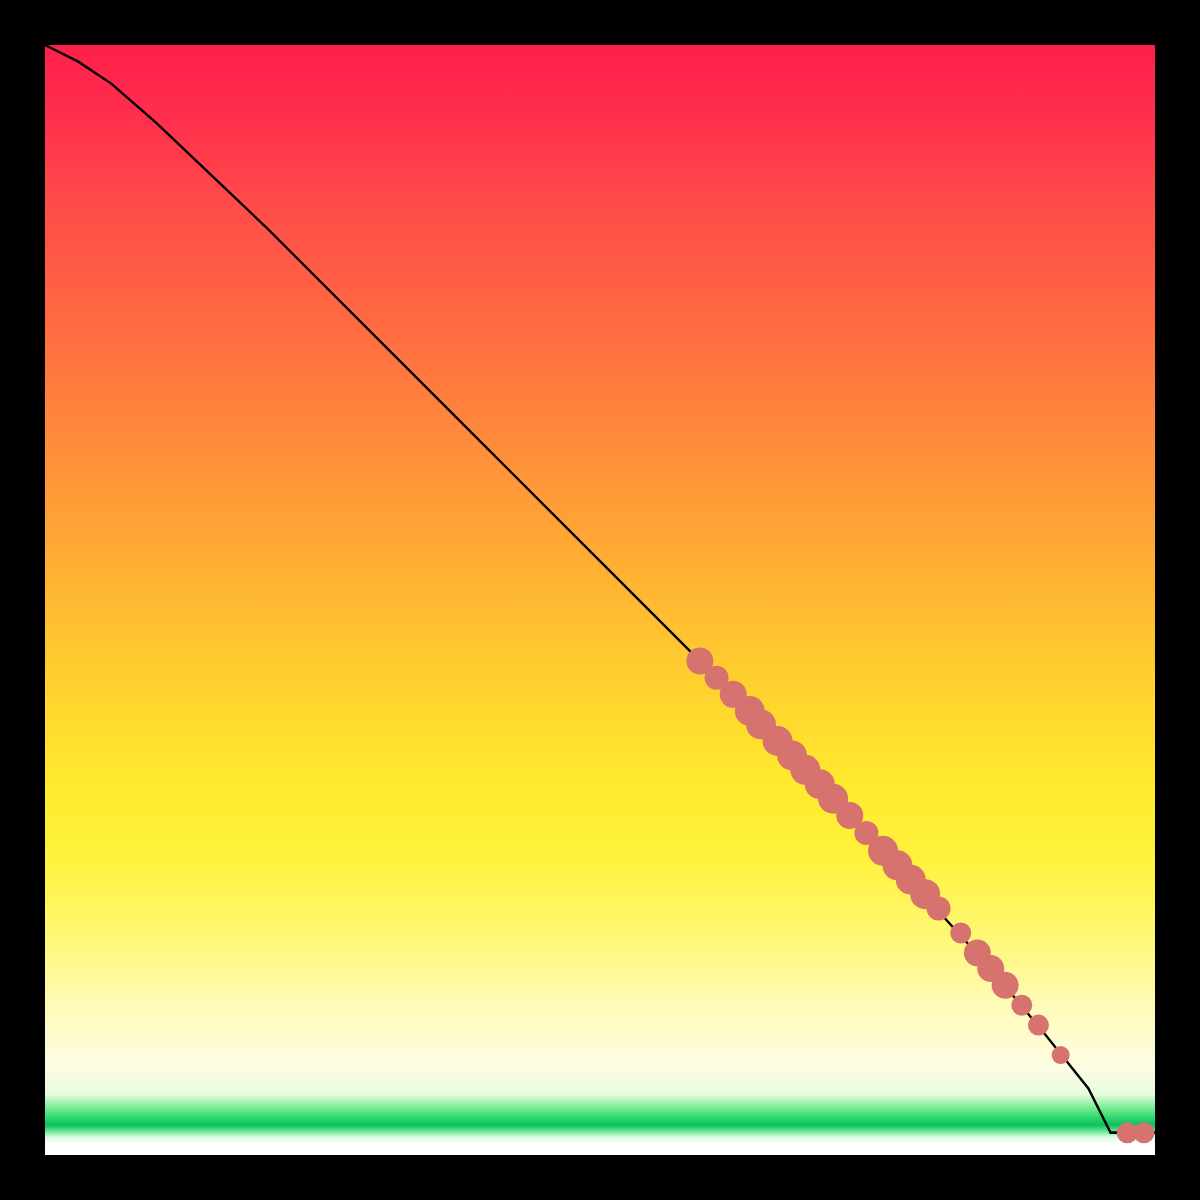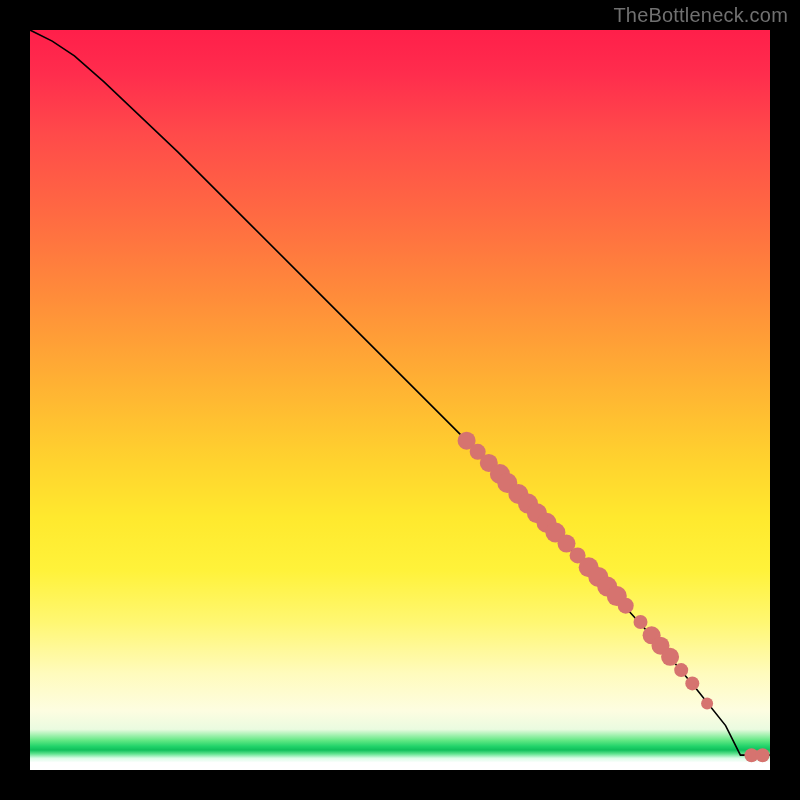--- a/index.html
+++ b/index.html
@@ -83,21 +83,20 @@
   }
   .big-dot {
     fill: #d6736f; 
   }
 </style>
 </head>
 <body>
 
 <div class="stage">
 
-  <div class="watermark">TheBottleneck.com</div>
 
   <div class="plot">
     <div class="gradient"></div>
 
     <svg class="overlay" viewBox="0 0 740 740" preserveAspectRatio="none">
 
       <path class="curve" d="M0.0,0.0 L22.2,11.1 L44.4,25.9 L74.0,51.8 L148.0,122.1 L222.0,196.1 L296.0,270.1 L370.0,344.1 L444.0,418.1 L518.0,495.8 L592.0,573.5 L629.0,614.2 L666.0,658.6 L695.6,695.6 L710.4,725.2 L740.0,725.2" id="curve-path"></path>
 
       <path class="tail" d="M710.4,725.2 L740.0,725.2" id="tail-path"></path>
 

